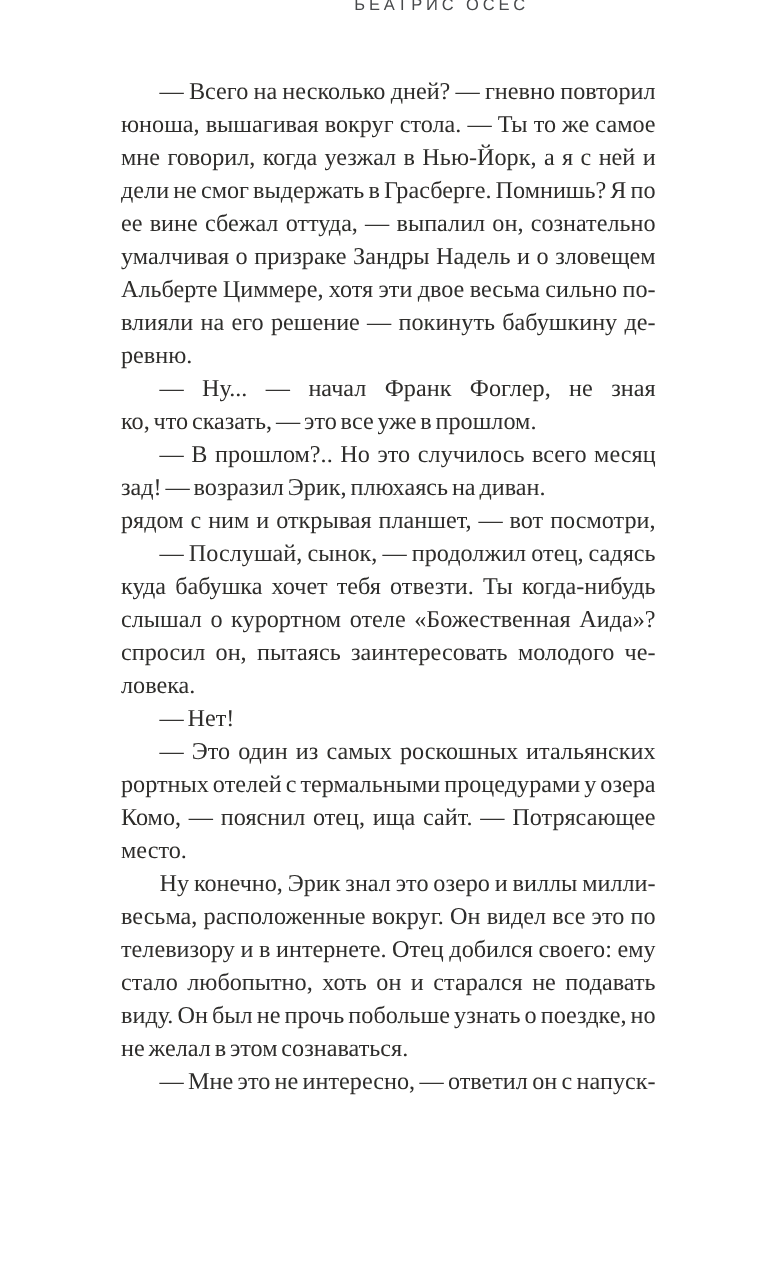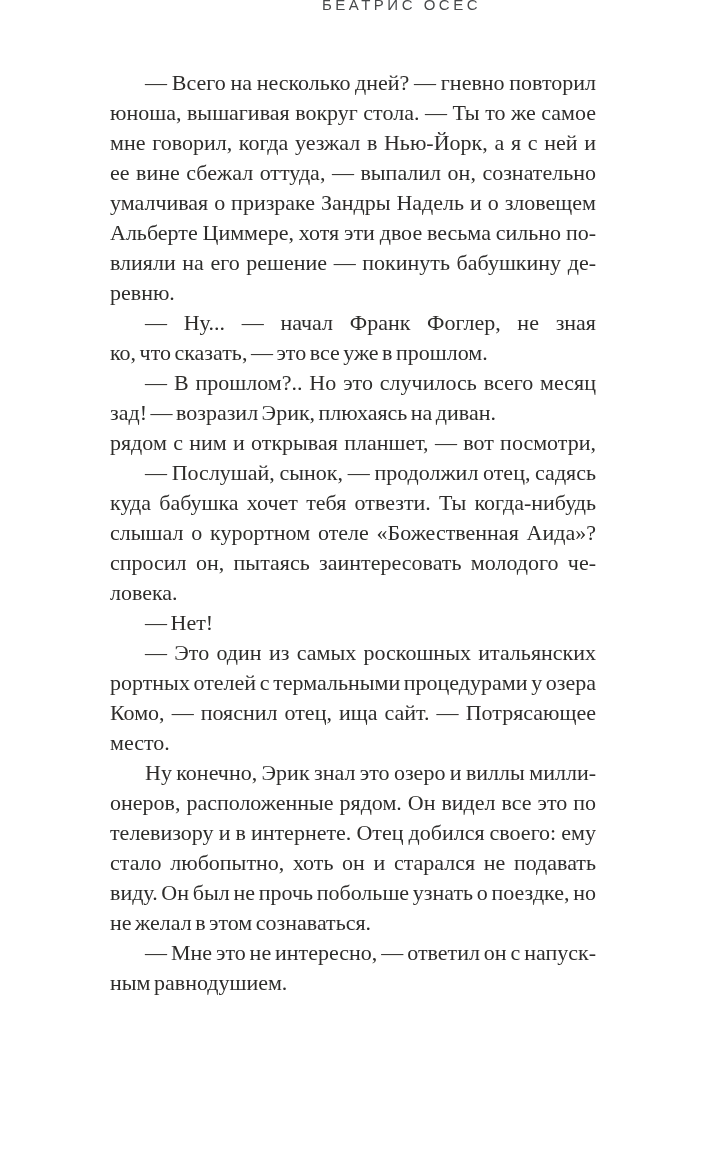--- a/index.html
+++ b/index.html
@@ -80,20 +80,21 @@
 <body>
 
 <div class="page">
 
   <div class="running-header">БЕАТРИС ОСЕС</div>
 
   <div class="text-block">
       <div class="line indent">— Всего на несколько дней? — гневно повторил</div>
       <div class="line">юноша, вышагивая вокруг стола. — Ты то же самое</div>
       <div class="line">мне говорил, когда уезжал в Нью-Йорк, а я с ней и не-</div>
+      <div class="line">дели не смог выдержать в Грасберге. Помнишь? Я по</div>
       <div class="line">ее вине сбежал оттуда, — выпалил он, сознательно</div>
       <div class="line">умалчивая о призраке Зандры Надель и о зловещем</div>
       <div class="line">Альберте Циммере, хотя эти двое весьма сильно по-</div>
       <div class="line">влияли на его решение — покинуть бабушкину де-</div>
       <div class="line pend">ревню.</div>
       <div class="line indent">— Ну... — начал Франк Фоглер, не зная хорошень-</div>
       <div class="line pend">ко, что сказать, — это все уже в прошлом.</div>
       <div class="line indent">— В прошлом?.. Но это случилось всего месяц на-</div>
       <div class="line pend">зад! — возразил Эрик, плюхаясь на диван.</div>
       <div class="line">рядом с ним и открывая планшет, — вот посмотри,</div>
@@ -101,21 +102,21 @@
       <div class="line">куда бабушка хочет тебя отвезти. Ты когда-нибудь</div>
       <div class="line">слышал о курортном отеле «Божественная Аида»? —</div>
       <div class="line">спросил он, пытаясь заинтересовать молодого че-</div>
       <div class="line pend">ловека.</div>
       <div class="line indent pend">— Нет!</div>
       <div class="line indent">— Это один из самых роскошных итальянских ку-</div>
       <div class="line">рортных отелей с термальными процедурами у озера</div>
       <div class="line">Комо, — пояснил отец, ища сайт. — Потрясающее</div>
       <div class="line pend">место.</div>
       <div class="line indent">Ну конечно, Эрик знал это озеро и виллы милли-</div>
-      <div class="line">онеров, расположенные рядом. Он видел все это по</div>
+      <div class="line">весьма, расположенные вокруг. Он видел все это по</div>
       <div class="line">телевизору и в интернете. Отец добился своего: ему</div>
       <div class="line">стало любопытно, хоть он и старался не подавать</div>
       <div class="line">виду. Он был не прочь побольше узнать о поездке, но</div>
       <div class="line pend">не желал в этом сознаваться.</div>
       <div class="line indent">— Мне это не интересно, — ответил он с напуск-</div>
       <div class="line pend">ным равнодушием.</div>
     </div>
 
   <div class="page-number">12</div>
 

